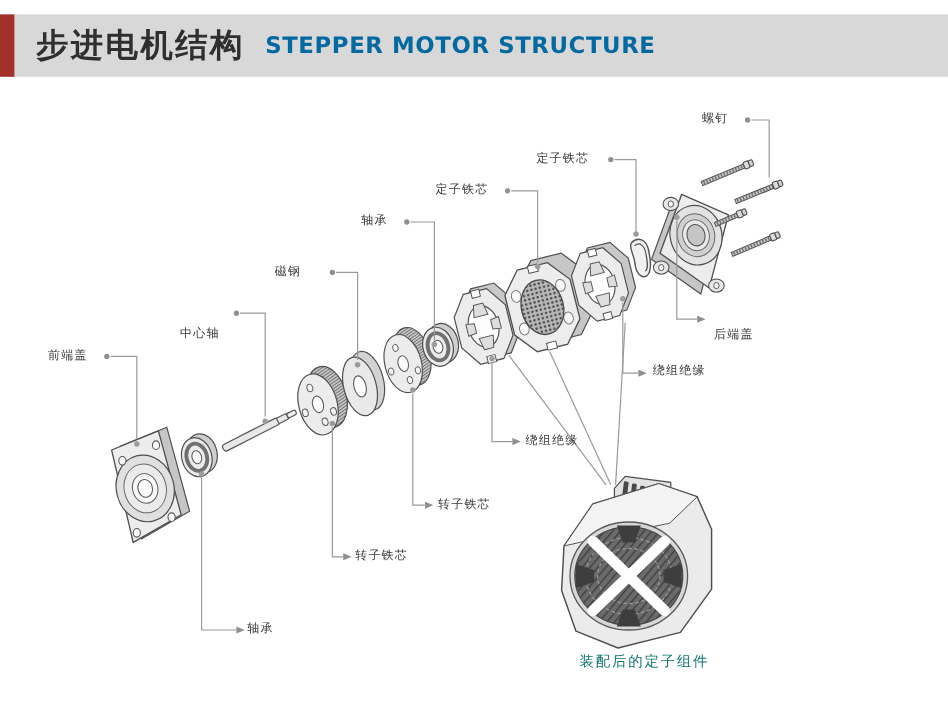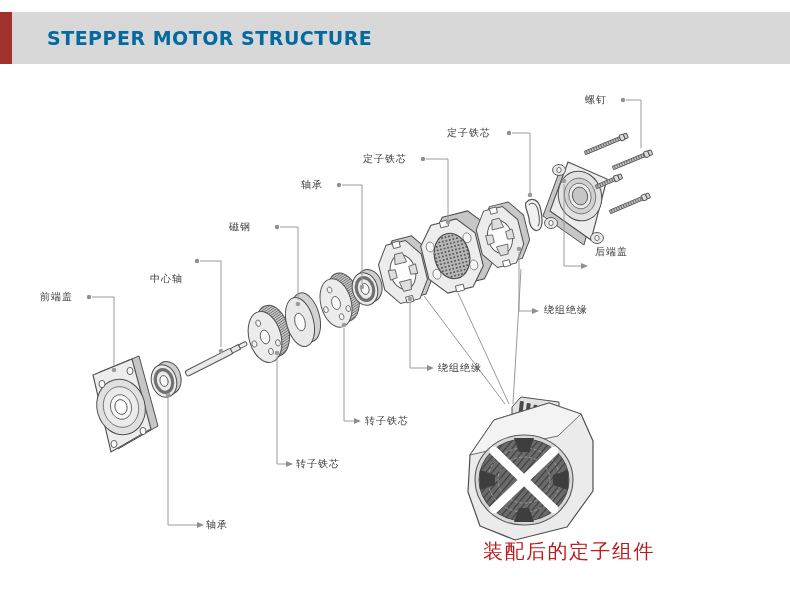--- a/index.html
+++ b/index.html
@@ -13,27 +13,27 @@
   #title-en{font-size:19px;font-weight:bold;color:#0369a1;margin-left:17px;letter-spacing:.5px;}
   
   .lbl{position:absolute;font-size:10px;color:#3a3a3a;letter-spacing:1px;white-space:nowrap;line-height:15px;}
   #lbl-screws{left:585px;top:92px}
   #lbl-wave-washer{left:447px;top:125px}
   #lbl-stator-core{left:363px;top:151px}
   #lbl-bearing-top{left:301px;top:177px}
   #lbl-magnet{left:229px;top:219px}
   #lbl-center-shaft{left:150px;top:271px}
   #lbl-front-cover{left:40px;top:289px}
-  #lbl-rear-cover{left:595px;top:244px}
+  #lbl-rear-cover{left:595px;top:272px}
   #lbl-winding-right{left:544px;top:302px}
   #lbl-winding-mid{left:438px;top:360px}
   #lbl-rotor-upper{left:365px;top:413px}
   #lbl-rotor-lower{left:296px;top:456px}
   #lbl-bearing-bottom{left:206px;top:517px}
-  #lbl-caption{left:483px;top:544px;font-size:20px;letter-spacing:1.5px;color:#b91c1c;}
+  #lbl-caption{left:483px;top:544px;font-size:12px;letter-spacing:1.5px;color:#0f766e;}
   svg{position:absolute;left:0;top:0;}
 </style>
 </head>
 <body>
 
 <div id="stage">
 
   <svg width="790" height="595" viewBox="0 0 790 595">
     <defs>
       <pattern id="teeth" width="3" height="2.2" patternUnits="userSpaceOnUse" patternTransform="rotate(-20)">
@@ -248,20 +248,21 @@
       <circle cx="339" cy="185" r="2.2"></circle>
       <circle cx="277" cy="227" r="2.2"></circle>
       <circle cx="197" cy="261" r="2.2"></circle>
       <circle cx="89" cy="297" r="2.2"></circle>
     </g>
   </svg>
 
   <div id="header">
     <div id="accent"></div>
     <div id="title-row">
+      <span id="title-zh">步进电机结构</span>
       <span id="title-en">STEPPER MOTOR STRUCTURE</span>
     </div>
   </div>
 
   <div class="lbl" id="lbl-screws">螺钉</div>
   <div class="lbl" id="lbl-wave-washer">定子铁芯</div>
   <div class="lbl" id="lbl-stator-core">定子铁芯</div>
   <div class="lbl" id="lbl-bearing-top">轴承</div>
   <div class="lbl" id="lbl-magnet">磁钢</div>
   <div class="lbl" id="lbl-center-shaft">中心轴</div>

